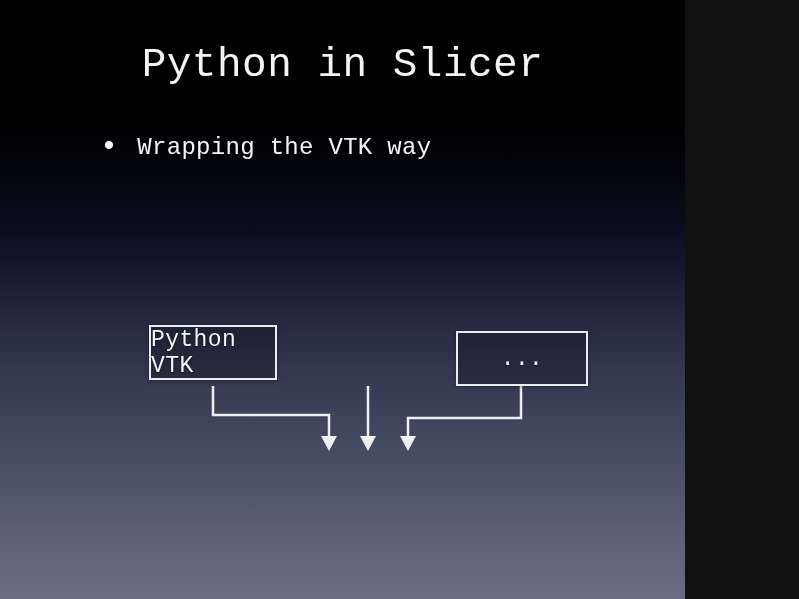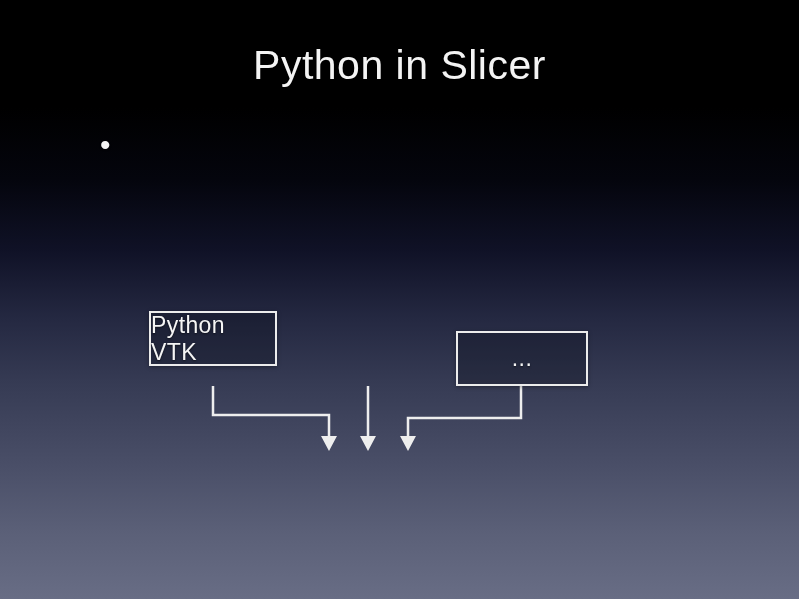--- a/index.html
+++ b/index.html
@@ -1,22 +1,22 @@
 <!DOCTYPE html>
 <html><head>
 <meta charset="utf-8">
 <style>
   html,body { margin:0; padding:0; background:#111; }
   * { box-sizing:border-box; }
 
   .slide {
     position:relative;
-    width:799px; height:599px;
+    width:685px; height:599px;
     overflow:hidden;
-    font-family:Liberation Sans, sans-serif;
+    font-family:Liberation Mono, monospace;
     color:#f2f2f2;
     background:linear-gradient(180deg,
       #000000 0%,
       #000000 18%,
       #04050d 30%,
       #101227 42%,
       #242841 53%,
       #363b54 64%,
       #4a4f68 78%,
       #5b6078 89%,
@@ -60,21 +60,21 @@
     background:rgba(8,9,20,0.28);
     display:flex;
     align-items:center;
     justify-content:center;
     font-size:23px;
     letter-spacing:0.4px;
     color:#f5f5f5;
     box-shadow:0 1px 4px rgba(0,0,0,0.35);
     text-shadow:0 1px 2px rgba(0,0,0,0.5);
   }
-  .node-python { left:149px; top:311px; width:128px; height:55px; }
+  .node-python { left:149px; top:325px; width:128px; height:55px; }
   .node-tcl    { left:302px; top:331px; width:131px; height:55px; }
   .node-dots   { left:456px; top:331px; width:132px; height:55px; }
   .node-cpp    { left:303px; top:453px; width:130px; height:59px; }
 
   .connectors {
     position:absolute;
     left:0; top:0;
     width:799px; height:599px;
     pointer-events:none;
   }
@@ -89,20 +89,21 @@
 </style>
 </head>
 <body>
 
 <div class="slide">
 
   <div class="slide-title">Python in Slicer</div>
 
   <div class="bullet-row">
     <span class="bullet-marker">•</span>
+    <span class="bullet-text">Wrapping the VTK way</span>
   </div>
 
   <svg class="connectors" viewBox="0 0 799 599" xmlns="http://www.w3.org/2000/svg">
     <g>
       <path d="M213 386 L213 415 L329 415 L329 436"></path>
       <polygon points="321,436 337,436 329,451"></polygon>
     </g>
     <g>
       <path d="M368 386 L368 436"></path>
       <polygon points="360,436 376,436 368,451"></polygon>

